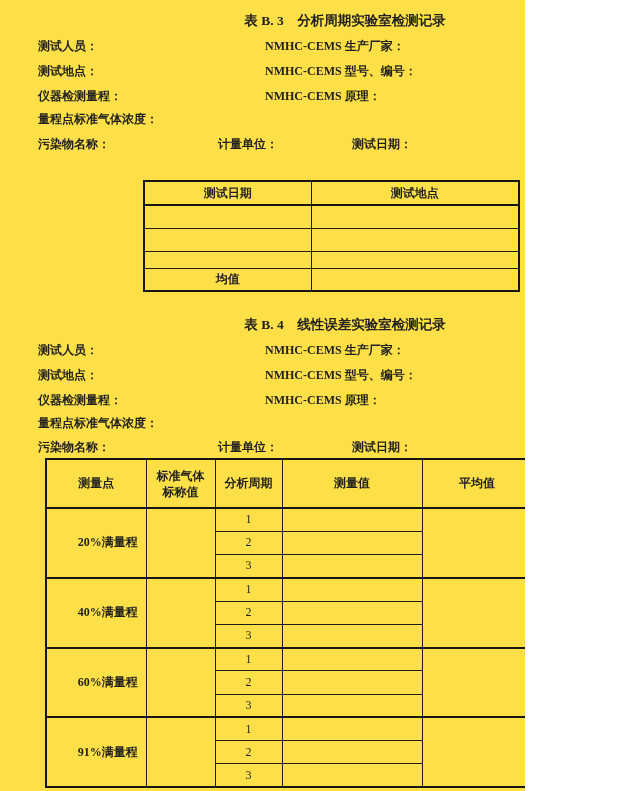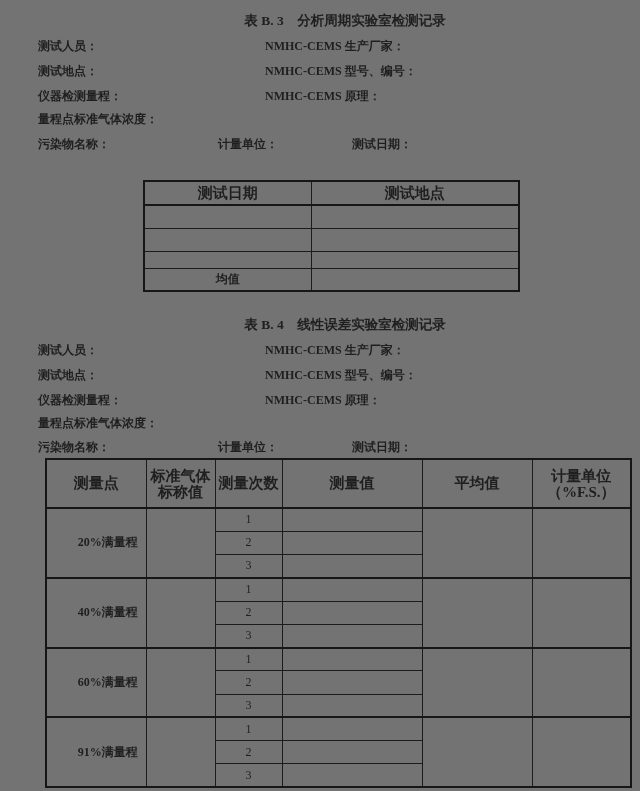--- a/index.html
+++ b/index.html
@@ -1,19 +1,19 @@
 <!DOCTYPE html>
 <html><head>
 <meta charset="utf-8">
 <style>
   html, body { margin:0; padding:0; background:#ffffff; }
   #page {
     position:relative;
-    width:640px; height:791px;
-    background:#737373;
+    width:525px; height:791px;
+    background:#fde047;
     color:#1f1f1f;
     font-family:"Liberation Serif", "DejaVu Serif", serif;
     overflow:hidden;
   }
   .title {
     position:absolute; left:50px; width:590px;
     text-align:center;
     font-size:13.5px; font-weight:bold;
     white-space:nowrap;
   }
@@ -29,21 +29,21 @@
     table-layout:fixed;
     font-size:12px;
   }
   td, th {
     border:1px solid #1c1c1c;
     text-align:center;
     vertical-align:middle;
     padding:0;
     overflow:hidden;
   }
-  th { font-weight:bold; font-size:15px; }
+  th { font-weight:bold; font-size:12px; }
   
   #t3 {
     left:143px; top:180px;
     width:375px; height:110px;
     border:2px solid #161616;
   }
   #t3 thead th { border-bottom:2px solid #161616; height:22px; }
   #t3 .r-data   { height:23px; }
   #t3 .r-short  { height:17px; }
   #t3 .r-mean   { height:23px;padding-left:39px; }
@@ -132,21 +132,21 @@
         <col style="width:110px">
         <col style="width:99px">
     </colgroup>
     <thead>
       <tr>
         <th>测量点</th>
         <th class="two-line">
           <div>标准气体</div>
           <div>标称值</div>
         </th>
-        <th>测量次数</th>
+        <th>分析周期</th>
         <th>测量值</th>
         <th>平均值</th>
         <th class="two-line">
           <div>计量单位</div>
           <div>（%F.S.）</div>
         </th>
       </tr>
     </thead>
     <tbody>
 

